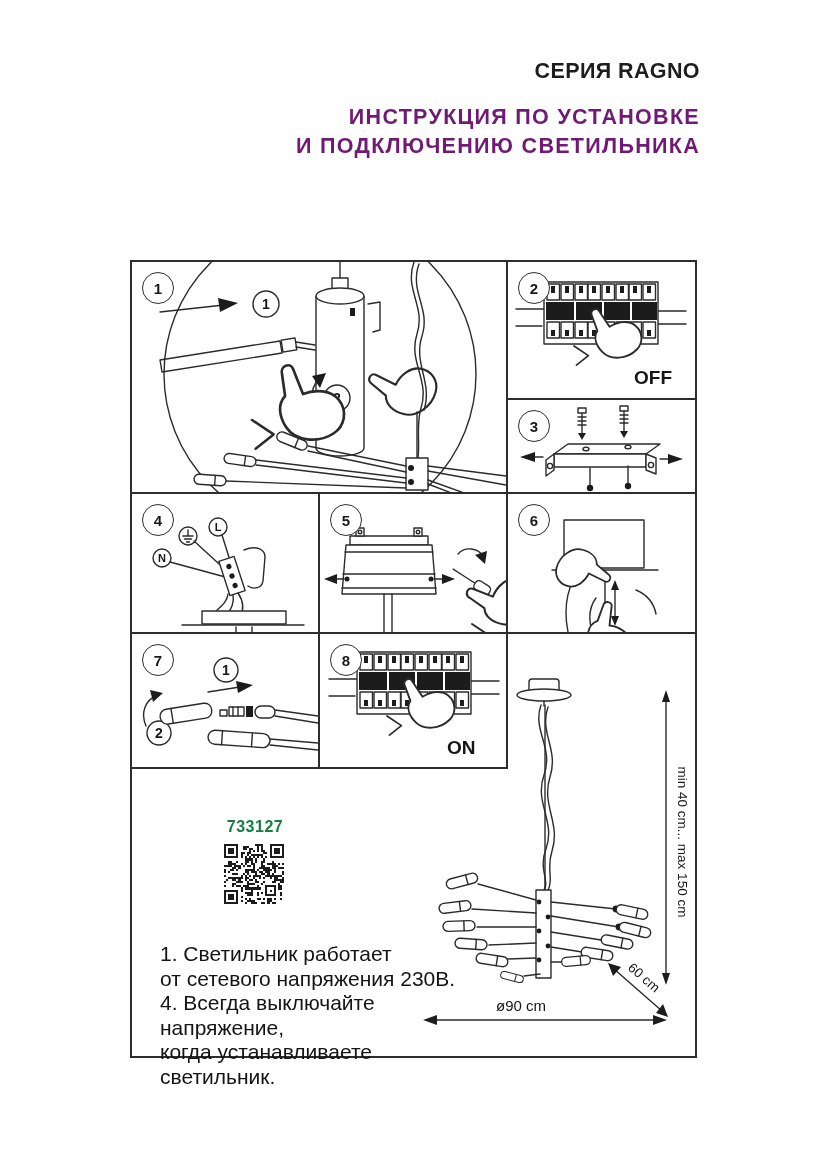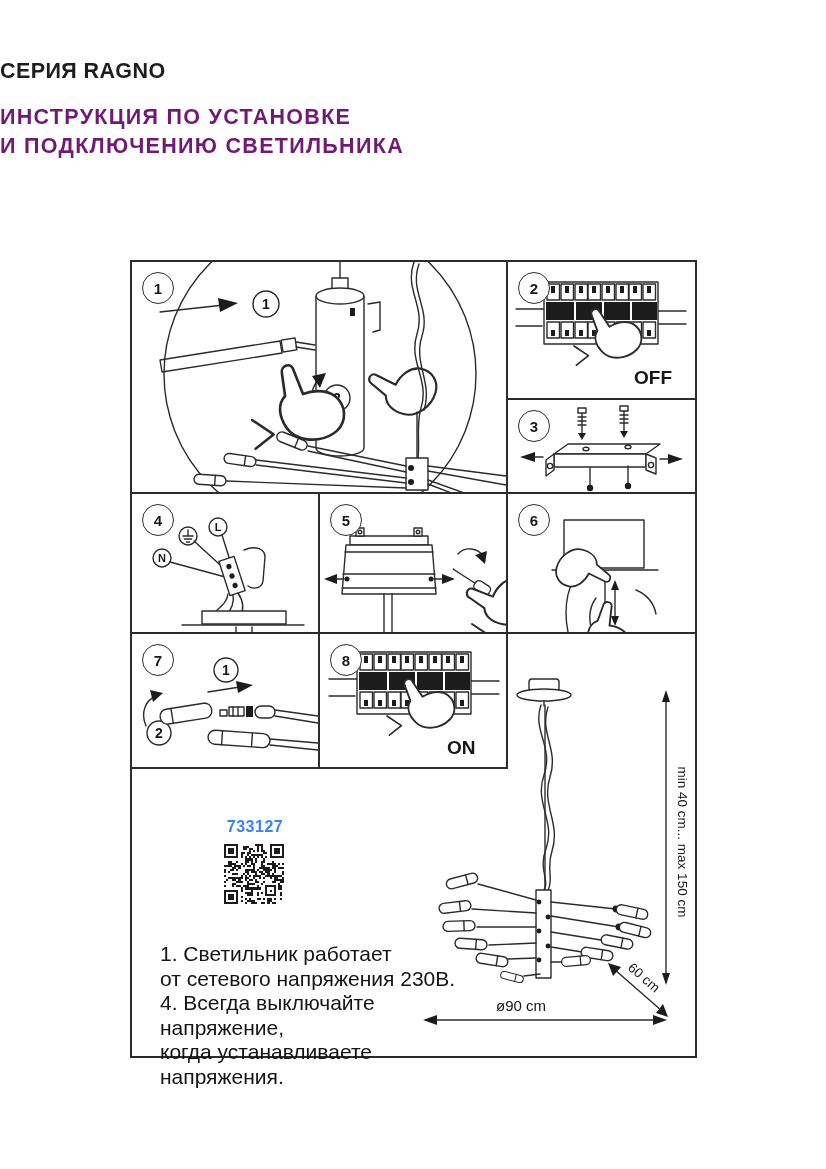--- a/index.html
+++ b/index.html
@@ -1,37 +1,37 @@
 <!DOCTYPE html>
 <html><head>
 <meta charset="utf-8">
 <style>
   html,body{margin:0;padding:0;background:#fff;}
   .page{position:relative;width:826px;height:1169px;background:#fff;overflow:hidden;
         font-family:"Liberation Sans",sans-serif;color:#1a1a1a;}
-  .title-block{position:absolute;top:56px;left:0;right:126px;text-align:left;}
+  .title-block{position:absolute;top:56px;left:0;right:126px;text-align:right;}
   .t1{font-weight:bold;font-size:21.5px;line-height:30px;letter-spacing:.4px;color:#1d1d1d;}
   .t2{font-weight:bold;font-size:21.5px;line-height:29px;letter-spacing:1.3px;color:#701a75;}
   .t2.first{margin-top:17px;}
   .panel{position:absolute;border:2px solid #2d2d2d;background:#fff;box-sizing:border-box;}
   .badge{position:absolute;left:10px;top:10px;width:30px;height:30px;border:1.6px solid #2d2d2d;
          border-radius:50%;display:flex;align-items:center;justify-content:center;
          font-weight:bold;font-size:15px;background:#fff;z-index:3;color:#191919;}
   svg.draw{position:absolute;left:0;top:0;width:100%;height:100%;display:block;}
   .s{stroke:#2b2b2b;stroke-width:1.4;fill:none;stroke-linecap:round;stroke-linejoin:round;}
   .w{stroke:#2b2b2b;stroke-width:1.4;fill:#fff;stroke-linejoin:round;}
   .f{fill:#1c1c1c;stroke:none;}
   text{font-family:"Liberation Sans",sans-serif;fill:#161616;}
   .bt{font-weight:bold;font-size:14px;text-anchor:middle;}
   .bt2{font-weight:bold;font-size:11px;text-anchor:middle;}
   .lbl{font-weight:bold;font-size:19px;}
   .dim{font-size:13.5px;text-anchor:middle;}
   .dim2{font-size:15px;text-anchor:middle;}
   .article{position:absolute;left:88px;top:184px;width:70px;text-align:center;
-           font-weight:bold;font-size:16px;letter-spacing:.5px;color:#3b82f6;}
+           font-weight:bold;font-size:16px;letter-spacing:.5px;color:#15803d;}
   .qr{position:absolute;left:92px;top:210px;width:60px;height:60px;}
   .notes{position:absolute;left:28px;top:308px;width:310px;font-size:21px;line-height:24.5px;color:#141414;}
 </style>
 </head>
 <body>
 
 <div class="page">
 
   <svg width="0" height="0" style="position:absolute" aria-hidden="true">
     <defs>
@@ -461,21 +461,21 @@
           <rect x="21" y="28" width="1" height="1"></rect>
           <rect x="23" y="28" width="1" height="1"></rect>
           <rect x="24" y="28" width="1" height="1"></rect>
         </g>
     </svg>
 
     <div class="notes">
       <div>1. Светильник работает</div>
       <div>от сетевого напряжения 230В.</div>
       <div>4. Всегда выключайте напряжение,</div>
-      <div>когда устанавливаете напряжения.</div>
+      <div>когда устанавливаете светильник.</div>
     </div>
   </section>
 
   <section class="panel" style="left:130px;top:260px;width:378px;height:234px;">
     <div class="badge">
         <span>1</span>
       </div>
     <svg class="draw" viewBox="0 0 374 230">
       <circle class="s" cx="188" cy="112" r="156"></circle>
 

